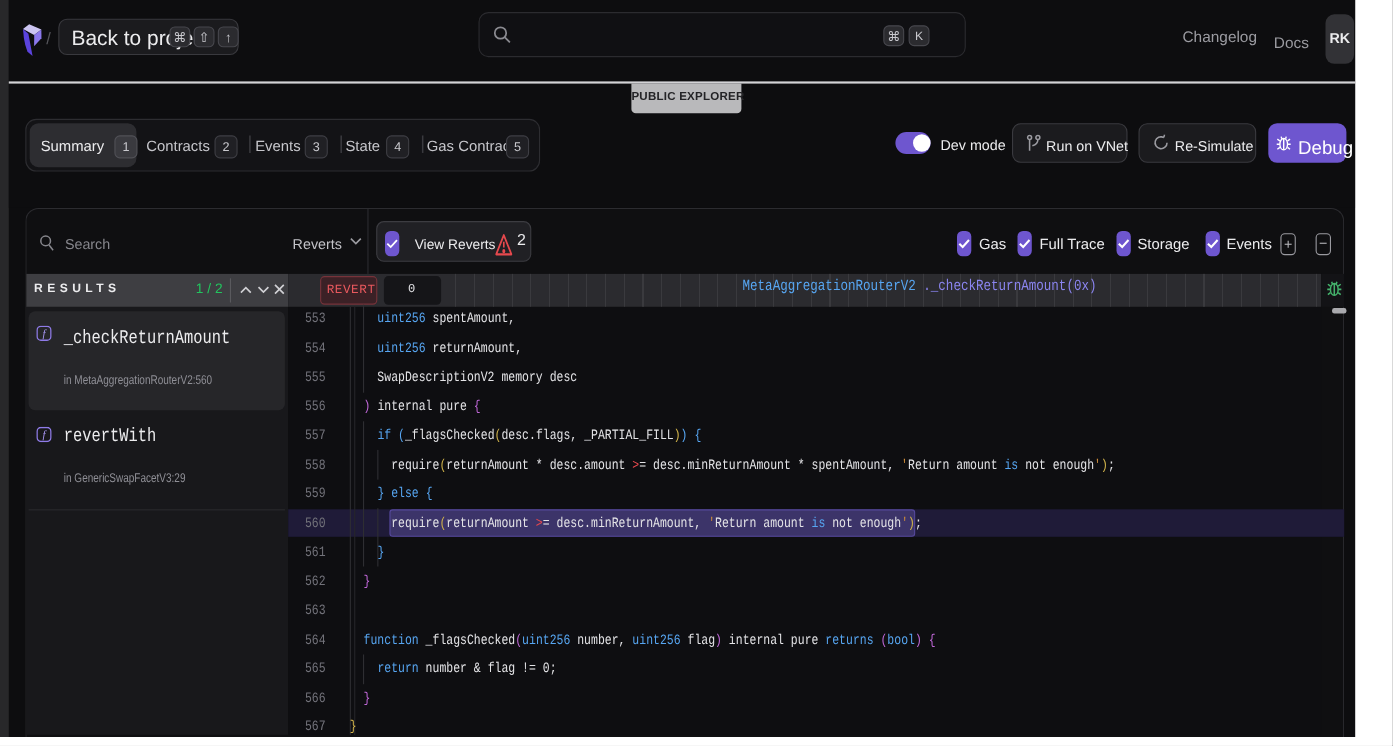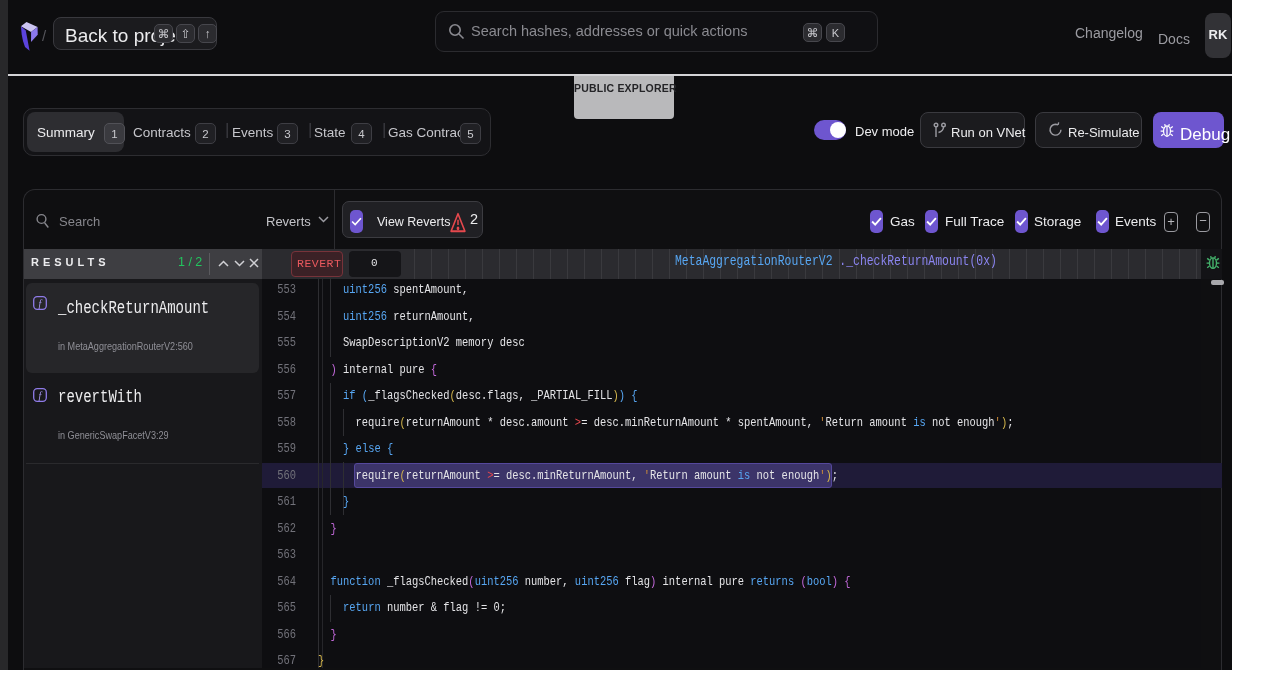--- a/index.html
+++ b/index.html
@@ -29,21 +29,20 @@
     <div class="abs" style="left:57px;top:25px;color:#ececee;font-size:19px;">Back to project</div>
     <span class="key abs" style="left:146px;top:24px;width:19px;height:19px;font-size:12px;">⌘</span>
     <span class="key abs" style="left:168px;top:24px;width:19px;height:19px;font-size:12px;">⇧</span>
     <span class="key abs" style="left:190px;top:24px;width:19px;height:19px;font-size:12px;">↑</span>
 
     <div class="abs" style="left:427px;top:11px;width:443px;height:41px;background:#101013;border:1px solid #2b2b2f;border-radius:9px;"></div>
     <svg class="abs" style="left:440px;top:23px;" width="17" height="17" viewBox="0 0 17 17" fill="none" stroke="#8a8a90" stroke-width="1.6">
       <circle cx="7" cy="7" r="5.2"></circle>
         <path d="M11 11 L15.5 15.5"></path>
     </svg>
-    <div class="abs" style="left:463px;top:23px;color:#8a8a90;font-size:14.5px;">Search hashes, addresses or quick actions</div>
     <span class="key abs" style="left:795px;top:23px;width:19px;height:19px;font-size:12px;">⌘</span>
     <span class="key abs" style="left:818px;top:23px;width:19px;height:19px;font-size:11px;">K</span>
 
     <div class="abs" style="left:1067px;top:25px;color:#9b9ba1;font-size:14px;">Changelog</div>
     <div class="abs" style="left:1150px;top:31px;color:#9b9ba1;font-size:14px;">Docs</div>
     <div class="abs" style="left:1197px;top:13px;width:26px;height:45px;background:#323236;border-radius:8px;"></div>
     <div class="abs" style="left:1199px;top:27px;width:22px;text-align:center;color:#ececee;font-size:13px;font-weight:bold;">RK</div>
   </div>
 
   <div id="hdr2" class="abs" style="left:8px;top:76px;width:1224px;height:113px;background:#0d0d0f;">
@@ -83,21 +82,21 @@
     <div class="abs" style="left:1145px;top:36px;width:71px;height:36px;background:#6e56cf;border-radius:8px;"></div>
     <svg class="abs" style="left:1152px;top:47px;" width="14" height="15" viewBox="0 0 24 26" fill="none" stroke="#ffffff" stroke-width="2.2">
       <ellipse cx="12" cy="14" rx="6" ry="9"></ellipse>
       <path d="M12 5 L12 23 M6 9 L2 6 M6 14 L1 14 M6 19 L2 22 M18 9 L22 6 M18 14 L23 14 M18 19 L22 22 M9 5.5 L8 2 M15 5.5 L16 2"></path>
     </svg>
     <div class="abs" style="left:1172px;top:49px;color:#ffffff;font-size:17px;">Debug</div>
   </div>
 
   <div class="abs" style="left:8px;top:74px;width:1224px;height:2px;background:#d3d3d6;"></div>
 
-  <div class="abs" style="left:574px;top:76px;width:100px;height:43px;background:#b9b9bb;color:#242427;font-size:10.5px;font-weight:bold;text-align:center;line-height:25px;white-space:nowrap;letter-spacing:0.2px;border-radius:0 0 4px 4px;">PUBLIC EXPLORER</div>
+  <div class="abs" style="left:574px;top:76px;width:100px;height:27px;background:#b9b9bb;color:#242427;font-size:10.5px;font-weight:bold;text-align:center;line-height:25px;white-space:nowrap;letter-spacing:0.2px;border-radius:0 0 4px 4px;">PUBLIC EXPLORER</div>
 
   <div class="abs" style="left:23px;top:189px;width:1199px;height:481px;background:#0f0f11;border:1px solid #2c2c30;border-bottom:none;border-radius:12px 12px 0 0;"></div>
 
   <svg class="abs" style="left:36px;top:213px;" width="13" height="17" viewBox="0 0 13 17" fill="none" stroke="#86868c" stroke-width="1.4">
     <circle cx="5.5" cy="6" r="4.4"></circle>
       <path d="M8.6 9.8 L12.3 14.5"></path>
   </svg>
   <div class="abs" style="left:59px;top:214px;color:#86868c;font-size:13px;">Search</div>
   <div class="abs" style="left:266px;top:214px;color:#c3c3c8;font-size:13px;text-align:right;">Reverts</div>
   <svg class="abs" style="left:318px;top:216px;" width="11" height="7" viewBox="0 0 11 7" fill="none" stroke="#9b9ba1" stroke-width="1.5">

